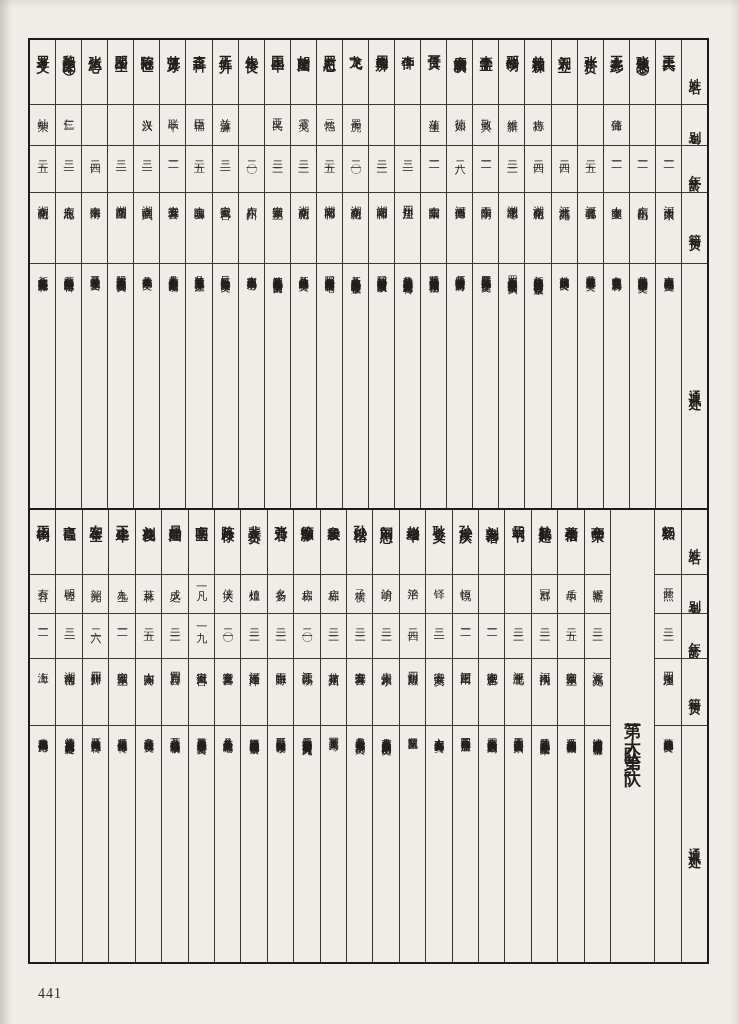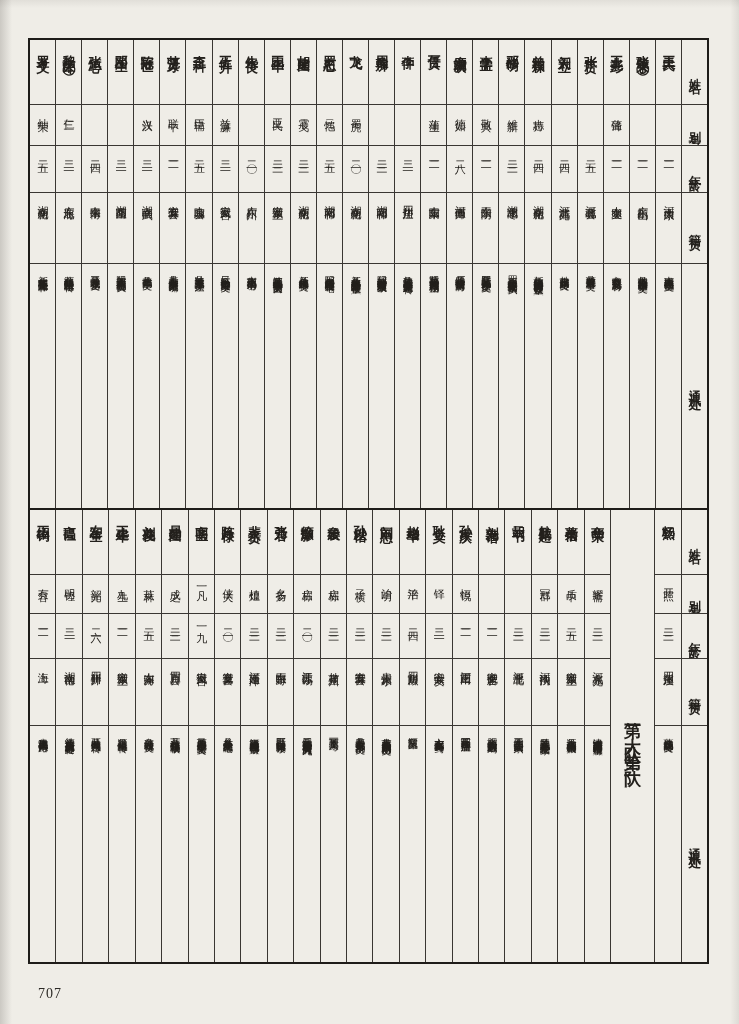--- a/index.html
+++ b/index.html
@@ -922,14 +922,14 @@
           </div>
           <div class="cell c-native">
             <span class="vtext native-text">上海</span>
           </div>
           <div class="cell c-addr">
             <span class="vtext addr-text">上海英租界卡德路二八四号</span>
           </div>
         </div>
       </div>
   </div>
-  <div class="page-number">707</div>
+  <div class="page-number">441</div>
 </div>
 
 </body></html>

